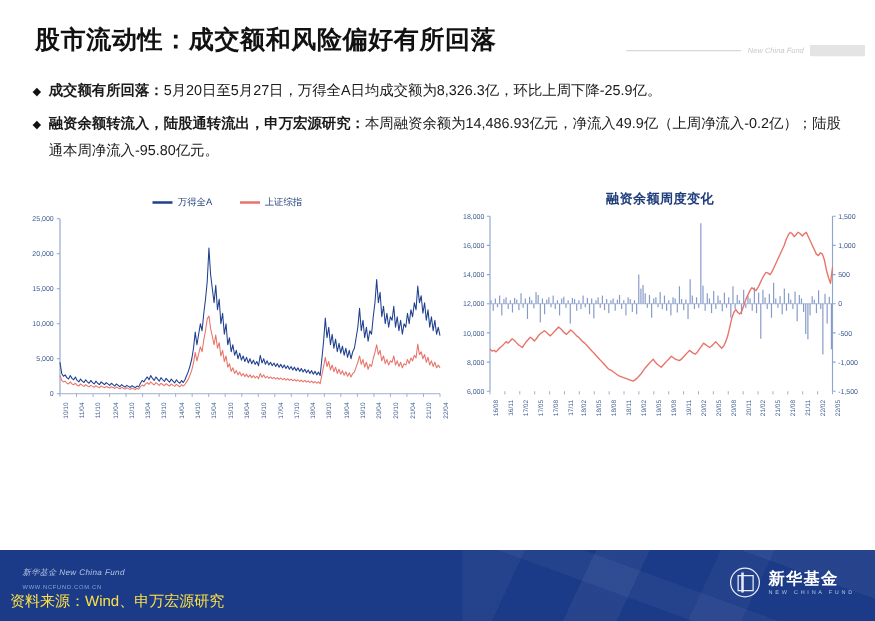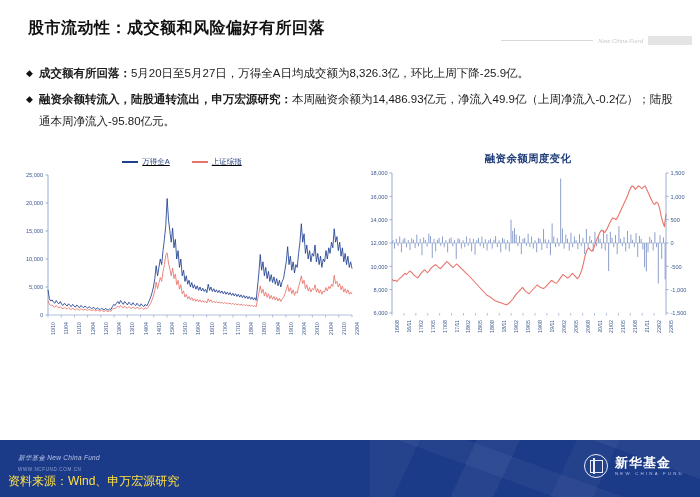--- a/index.html
+++ b/index.html
@@ -12,21 +12,21 @@
   .slide {
     position: relative;
     width: 700px; height: 497px;
     background: #ffffff;
   }
 
   
   .title {
     position: absolute;
     left: 28px; top: 18px;
-    font-size: 16px;
+    font-size: 20px;
     font-weight: bold;
     color: #111111;
     letter-spacing: 0.5px;
     white-space: nowrap;
   }
 
   
   .watermark {
     position: absolute;
     right: 8px; top: 36px;
@@ -90,21 +90,20 @@
     letter-spacing: .3px;
   }
 
   .legend {
     display: flex;
     justify-content: center;
     align-items: center;
     gap: 22px;
     margin-top: 6px;
     height: 12px;
-    text-decoration: underline;
   }
   .legend-item {
     display: flex; align-items: center; gap: 4px;
     font-size: 7.5px; color: #1f3d7a; white-space: nowrap;
   }
   .legend-swatch-line { width: 16px; height: 2px; }
   .legend-swatch-box  { width: 14px; height: 6px; }
 
   .plot-wrap {
     position: relative;

